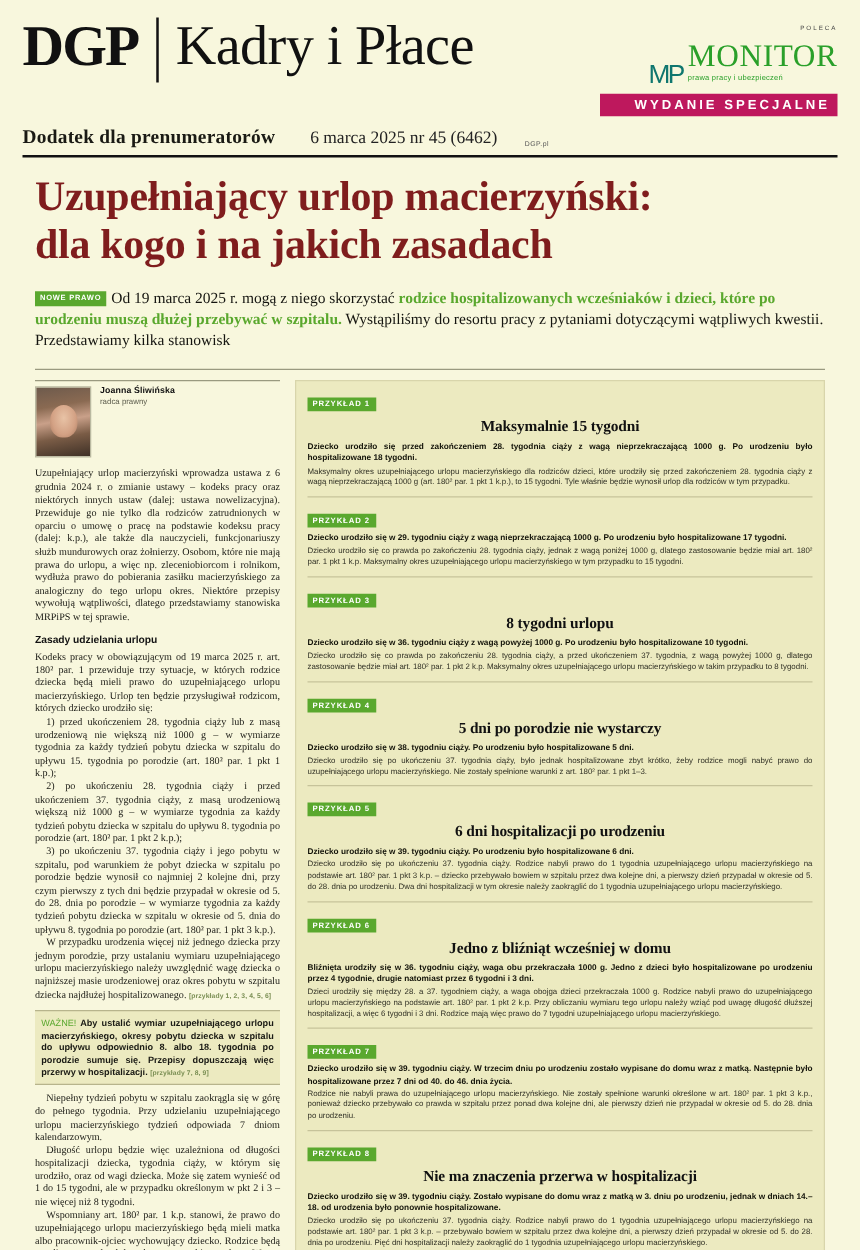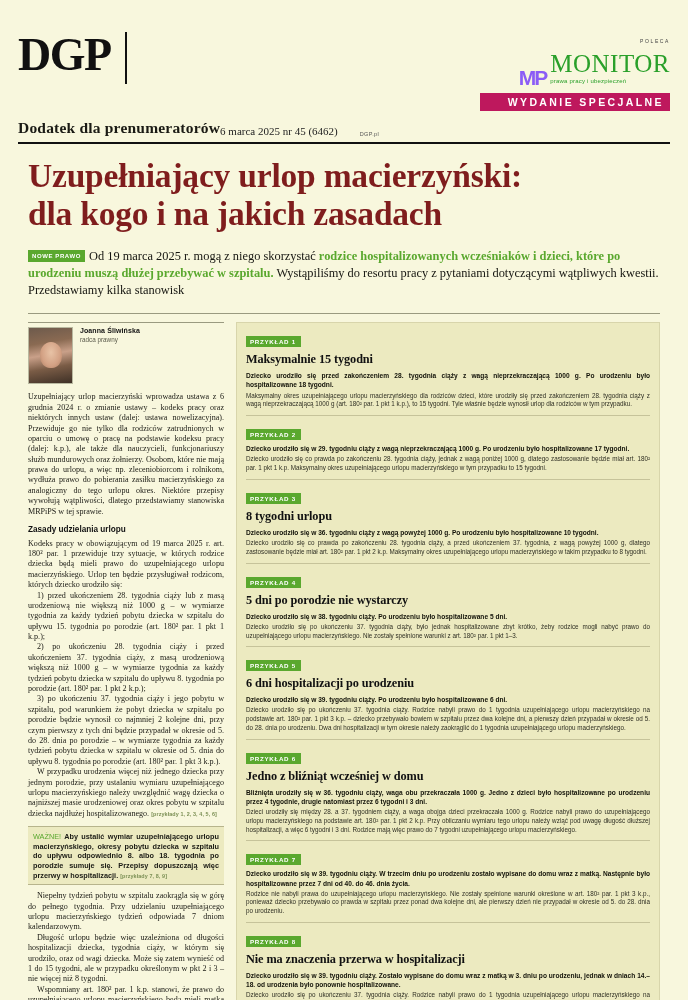--- a/index.html
+++ b/index.html
@@ -6,49 +6,49 @@
   body{
     width:688px;height:1000px;overflow:hidden;
     background:#f8f7dd;
     font-family:"Liberation Serif",serif;
     color:#1a1a14;
     -webkit-font-smoothing:antialiased;
   }
   .page{position:relative;width:688px;height:1000px;box-sizing:border-box;padding:0 18px;}
 
   
-  .masthead{display:flex;align-items:flex-start;padding-top:32px;}
+  .masthead{display:flex;align-items:flex-start;padding-top:14px;}
   .logo-dgp{
     font-family:"Liberation Serif",serif;font-weight:bold;
     font-size:46px;letter-spacing:-1.5px;line-height:1;color:#111;
   }
   .logo-rule{width:2px;background:#111;height:52px;margin:0 14px;align-self:flex-start;}
   .logo-kadry{
     font-family:"Liberation Serif",serif;font-size:45px;line-height:1;color:#111;
     font-weight:normal;letter-spacing:-0.5px;
   }
   .mast-right{margin-left:auto;text-align:right;padding-top:6px;width:190px;}
   .poleca{font-family:"Liberation Sans",sans-serif;font-size:5px;letter-spacing:1.6px;color:#444;margin-bottom:3px;}
   .monitor-row{display:flex;align-items:center;justify-content:flex-end;gap:4px;}
   .mp-mark{
-    font-family:"Liberation Sans",sans-serif;font-weight:bold;font-size:21px;line-height:1;
-    color:#8b5cf6;letter-spacing:-2px;margin-top:20px;
+    font-family:"Liberation Sans",sans-serif;font-weight:normal;font-size:21px;line-height:1;
+    color:#0f766e;letter-spacing:-2px;margin-top:20px;
   }
   .monitor-txt{text-align:left;line-height:1;}
   .monitor-word{font-family:"Liberation Serif",serif;font-size:25px;color:#2aa02a;letter-spacing:.5px;line-height:1;}
   .monitor-sub{font-family:"Liberation Sans",sans-serif;font-size:6px;color:#2aa02a;letter-spacing:.2px;margin-top:2px;}
   .wydanie{
     background:#be185d;color:#fff;font-family:"Liberation Sans",sans-serif;font-weight:bold;
     font-size:10.5px;letter-spacing:2.4px;text-align:right;padding:3px 6px 3px 20px;margin-top:5px;
   }
 
   
   .dodatek-row{display:flex;align-items:flex-end;margin-top:8px;}
   .dodatek{font-family:"Liberation Serif",serif;font-weight:bold;font-size:15.5px;letter-spacing:.2px;}
-  .issue{font-family:"Liberation Serif",serif;font-size:11px;margin-left:0;color:#222;}
+  .issue{font-family:"Liberation Serif",serif;font-size:14px;margin-left:28px;color:#222;}
   .dgppl{font-family:"Liberation Sans",sans-serif;font-size:5.5px;margin-left:22px;color:#555;letter-spacing:.4px;}
   .rule-thick{border-top:2.2px solid #111;margin-top:5px;}
 
   
   .headline{
     font-family:"Liberation Serif",serif;font-size:33.5px;line-height:1.12;
     margin:13px 0 0 10px;color:#7f1d1d;letter-spacing:-0.2px;
   }
 
   
@@ -103,40 +103,41 @@
   .examples{background:#eceac0;padding:7px 9px 9px 9px;border:1px solid #d8d5ab;}
   .ex{margin-bottom:7px;}
   .ex:last-child{margin-bottom:0;}
   .ex-badge{
     display:inline-block;background:#5aa82e;color:#fff;
     font-family:"Liberation Sans",sans-serif;font-weight:bold;font-size:6.2px;
     letter-spacing:.7px;padding:2px 5px 2px 4px;margin-bottom:4px;
   }
   .ex-title{
     font-family:"Liberation Serif",serif;font-weight:bold;font-size:12.3px;
-    margin:1px 0 4px 0;color:#111;letter-spacing:-0.1px;
+    margin:1px 0 4px 0;color:#111;letter-spacing:-0.1px;text-align:center;
   }
   .ex-intro{
     font-family:"Liberation Sans",sans-serif;font-weight:bold;font-size:6.6px;
     line-height:1.38;color:#121208;margin-bottom:2px;text-align:justify;
   }
   .ex-body{
     font-family:"Liberation Sans",sans-serif;font-size:6.3px;line-height:1.4;
     color:#2e2e22;text-align:justify;
   }
   .ex-sep{border-top:1px solid #c6c39a;margin:6px 0 6px 0;}
 </style>
 </head>
 <body>
 
 <div class="page">
 
   <div class="masthead">
     <div class="logo-dgp">DGP</div>
     <div class="logo-rule"></div>
+    <div class="logo-kadry">Kadry i Płace</div>
 
     <div class="mast-right">
       <div class="poleca">POLECA</div>
       <div class="monitor-row">
         <span class="mp-mark">MP</span>
         <span class="monitor-txt">
           <span class="monitor-word">MONITOR</span>
           <div class="monitor-sub">prawa pracy i ubezpieczeń</div>
         </span>
       </div>

